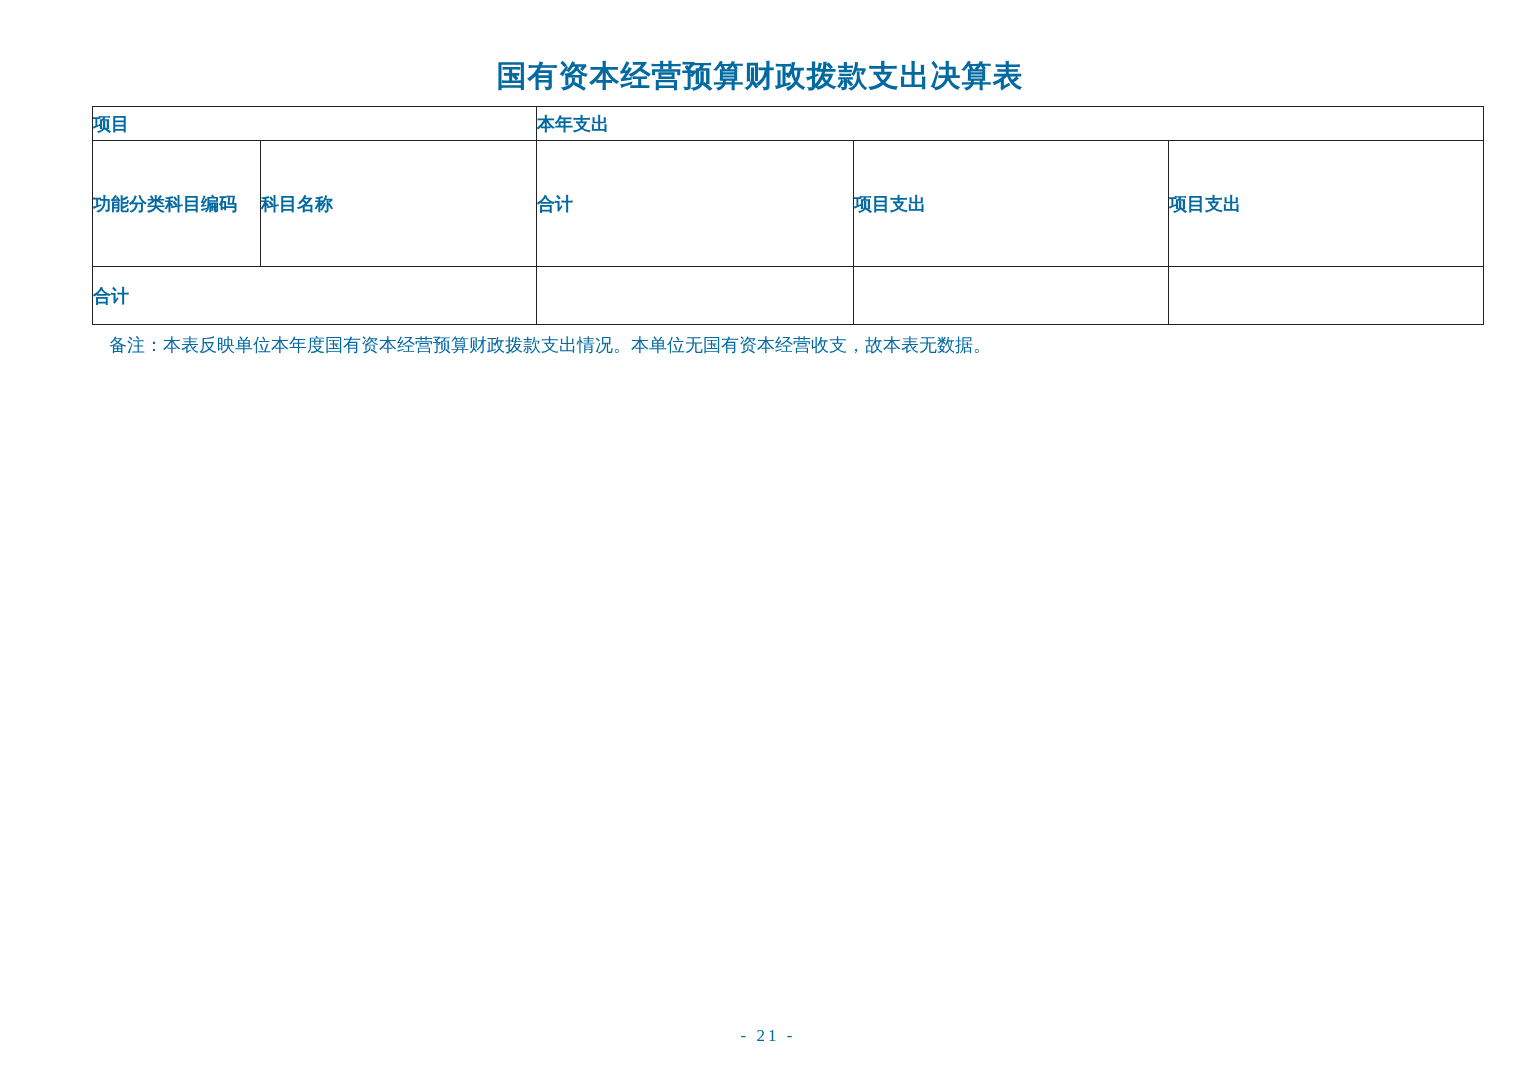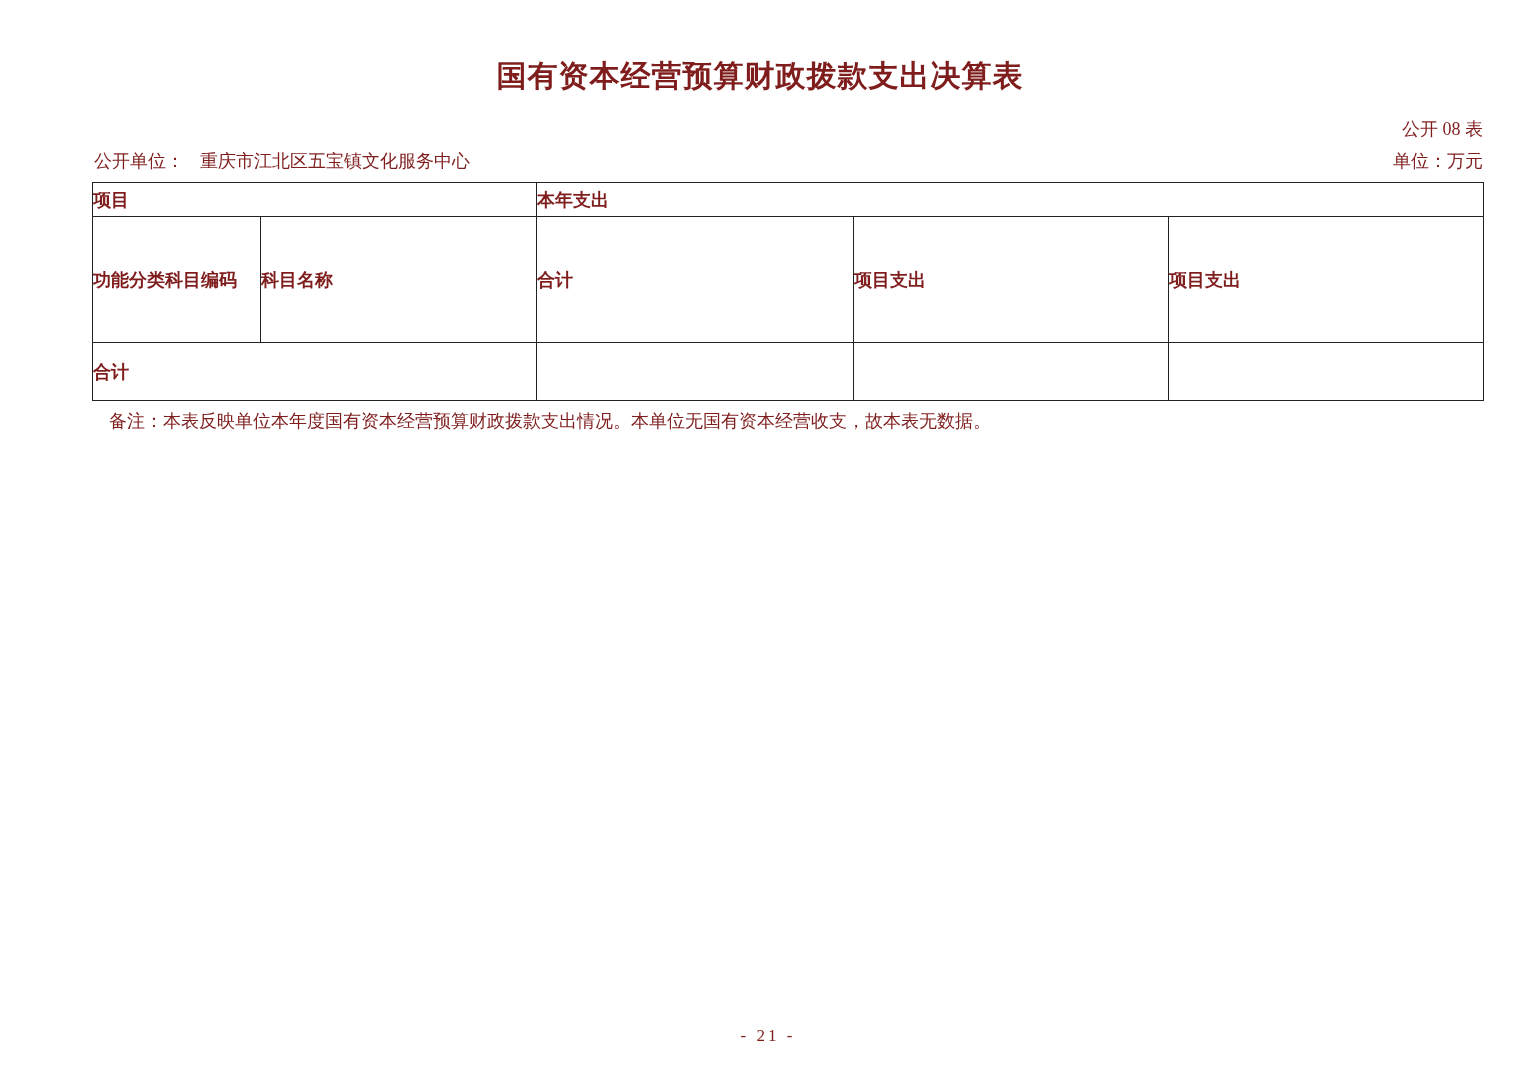--- a/index.html
+++ b/index.html
@@ -5,21 +5,21 @@
   html, body {
     margin: 0;
     padding: 0;
     background: #ffffff;
   }
   .page {
     position: relative;
     width: 1520px;
     height: 1074px;
     background: #ffffff;
-    color: #7f1d1d;
+    color: #0369a1;
     font-family: "Liberation Serif", "DejaVu Serif", serif;
     overflow: hidden;
     box-sizing: border-box;
   }
   .doc-title {
     padding-top: 56px;
     text-align: center;
     font-size: 30px;
     font-weight: bold;
     letter-spacing: 1px;
@@ -74,30 +74,20 @@
     letter-spacing: 3px;
   }
 </style>
 </head>
 <body>
 
 <div class="page">
 
   <div class="doc-title">国有资本经营预算财政拨款支出决算表</div>
 
-  <div class="meta">
-    <div class="table-code-line">公开 08 表</div>
-    <div class="unit-line">
-      <div class="unit-left">
-        <span>公开单位：</span>
-        <span class="unit-name">重庆市江北区五宝镇文化服务中心</span>
-      </div>
-      <div>单位：万元</div>
-    </div>
-  </div>
 
   <table class="fiscal">
     <colgroup>
       <col style="width:168px">
       <col style="width:276px">
       <col style="width:317px">
       <col style="width:315px">
       <col style="width:315px">
     </colgroup>
     <tbody>

